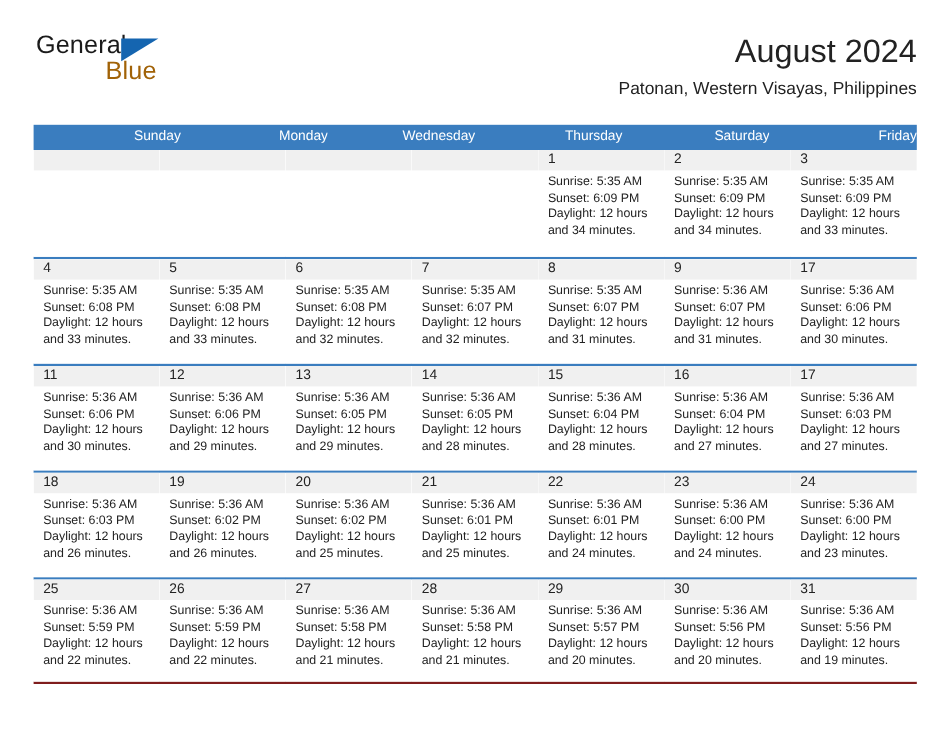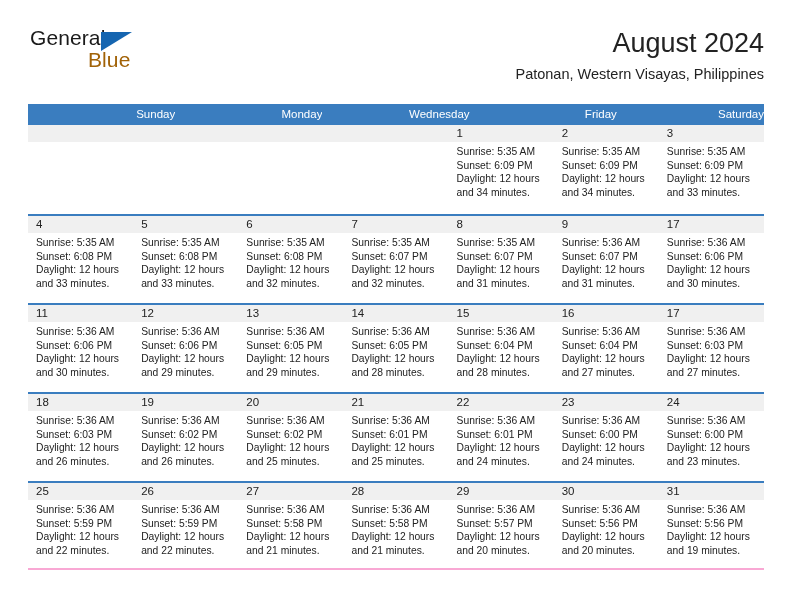--- a/index.html
+++ b/index.html
@@ -119,21 +119,21 @@
   .week-row {
     display: flex;
     border-top: 2px solid #3a7dbf;
     height: 89px;
     box-sizing: border-box;
   }
   .week-row.first {
     border-top: none;
   }
   .week-row.last {
-    border-bottom: 2px solid #f9a8d4;
+    border-bottom: 2px solid #7f1d1d;
   }
 
   .day-cell {
     flex: 1 1 0;
     box-sizing: border-box;
     background: #ffffff;
     position: relative;
     overflow: hidden;
   }
 
@@ -180,22 +180,23 @@
     </div>
 
   </div>
 
   <div class="calendar">
 
     <div class="weekday-row">
       <div class="weekday-cell">Sunday</div>
       <div class="weekday-cell">Monday</div>
       <div class="weekday-cell">Wednesday</div>
+      <div class="weekday-cell">Thursday</div>
+      <div class="weekday-cell">Saturday</div>
       <div class="weekday-cell">Friday</div>
-      <div class="weekday-cell">Saturday</div>
     </div>
 
     <div class="week-row first">
       <div class="day-cell empty">
         <div class="day-number"></div>
         <div class="day-body">
           <div></div>
           <div></div>
           <div></div>
           <div></div>

